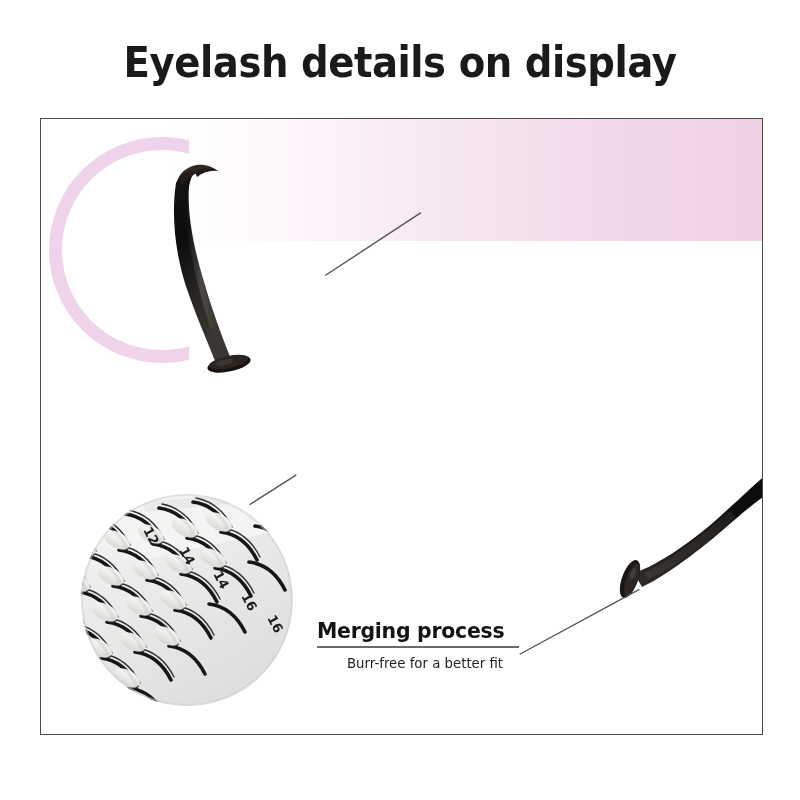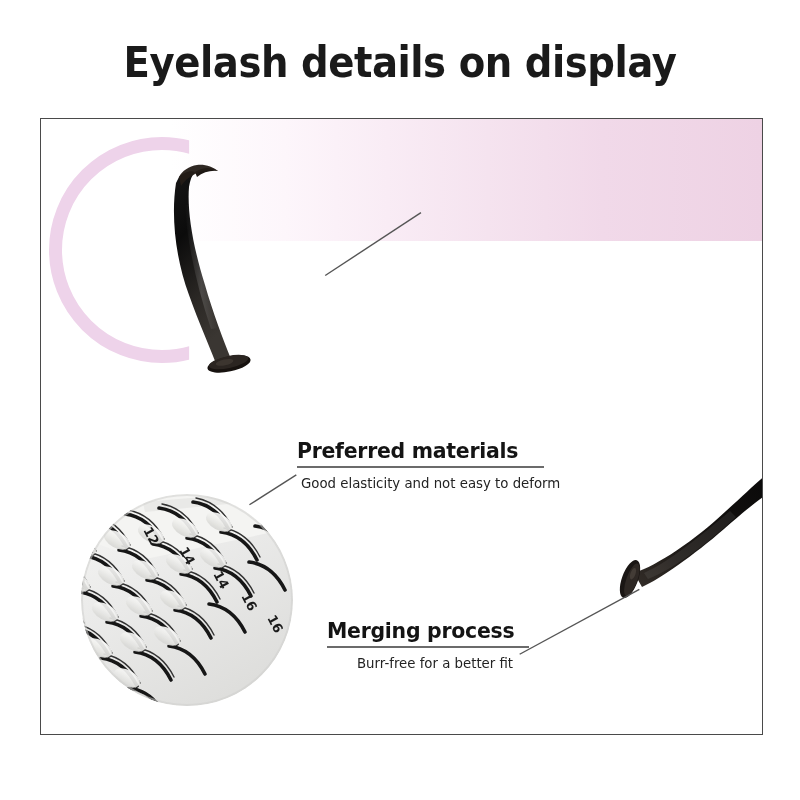--- a/index.html
+++ b/index.html
@@ -144,21 +144,21 @@
     white-space: nowrap;
   }
 
   #feature-lightweight { left: 382px; top: 58px; }
   #feature-lightweight .feature-rule { width: 338px; }
 
   #feature-materials { left: 256px; top: 320px; }
   #feature-materials .feature-rule { width: 247px; }
   #feature-materials .feature-sub { margin-left: 4px; }
 
-  #feature-merging { left: 286px; top: 500px; }
+  #feature-merging { left: 276px; top: 500px; }
   #feature-merging .feature-rule { width: 202px; }
   #feature-merging .feature-sub { margin-left: 30px; }
 
   
   #leaders {
     position: absolute;
     left: 0; top: 0;
     width: 100%; height: 100%;
     pointer-events: none;
   }
@@ -472,25 +472,20 @@
       </svg>
     </div>
 
     <svg id="leaders" viewBox="0 0 723 617" preserveAspectRatio="none">
       <line x1="285" y1="157" x2="381" y2="94" stroke="#555555" stroke-width="1.4"></line>
       <line x1="209" y1="387" x2="256" y2="357" stroke="#555555" stroke-width="1.4"></line>
       <line x1="480" y1="537" x2="600" y2="472" stroke="#555555" stroke-width="1.4"></line>
     </svg>
 
 
-    <div class="feature" id="feature-materials">
-      <div class="feature-heading">Preferred materials</div>
-      <div class="feature-rule"></div>
-      <div class="feature-sub">Good elasticity and not easy to deform</div>
-    </div>
 
     <div class="feature" id="feature-merging">
       <div class="feature-heading">Merging process</div>
       <div class="feature-rule"></div>
       <div class="feature-sub">Burr-free for a better fit</div>
     </div>
 
   </div>
 </div>
 

